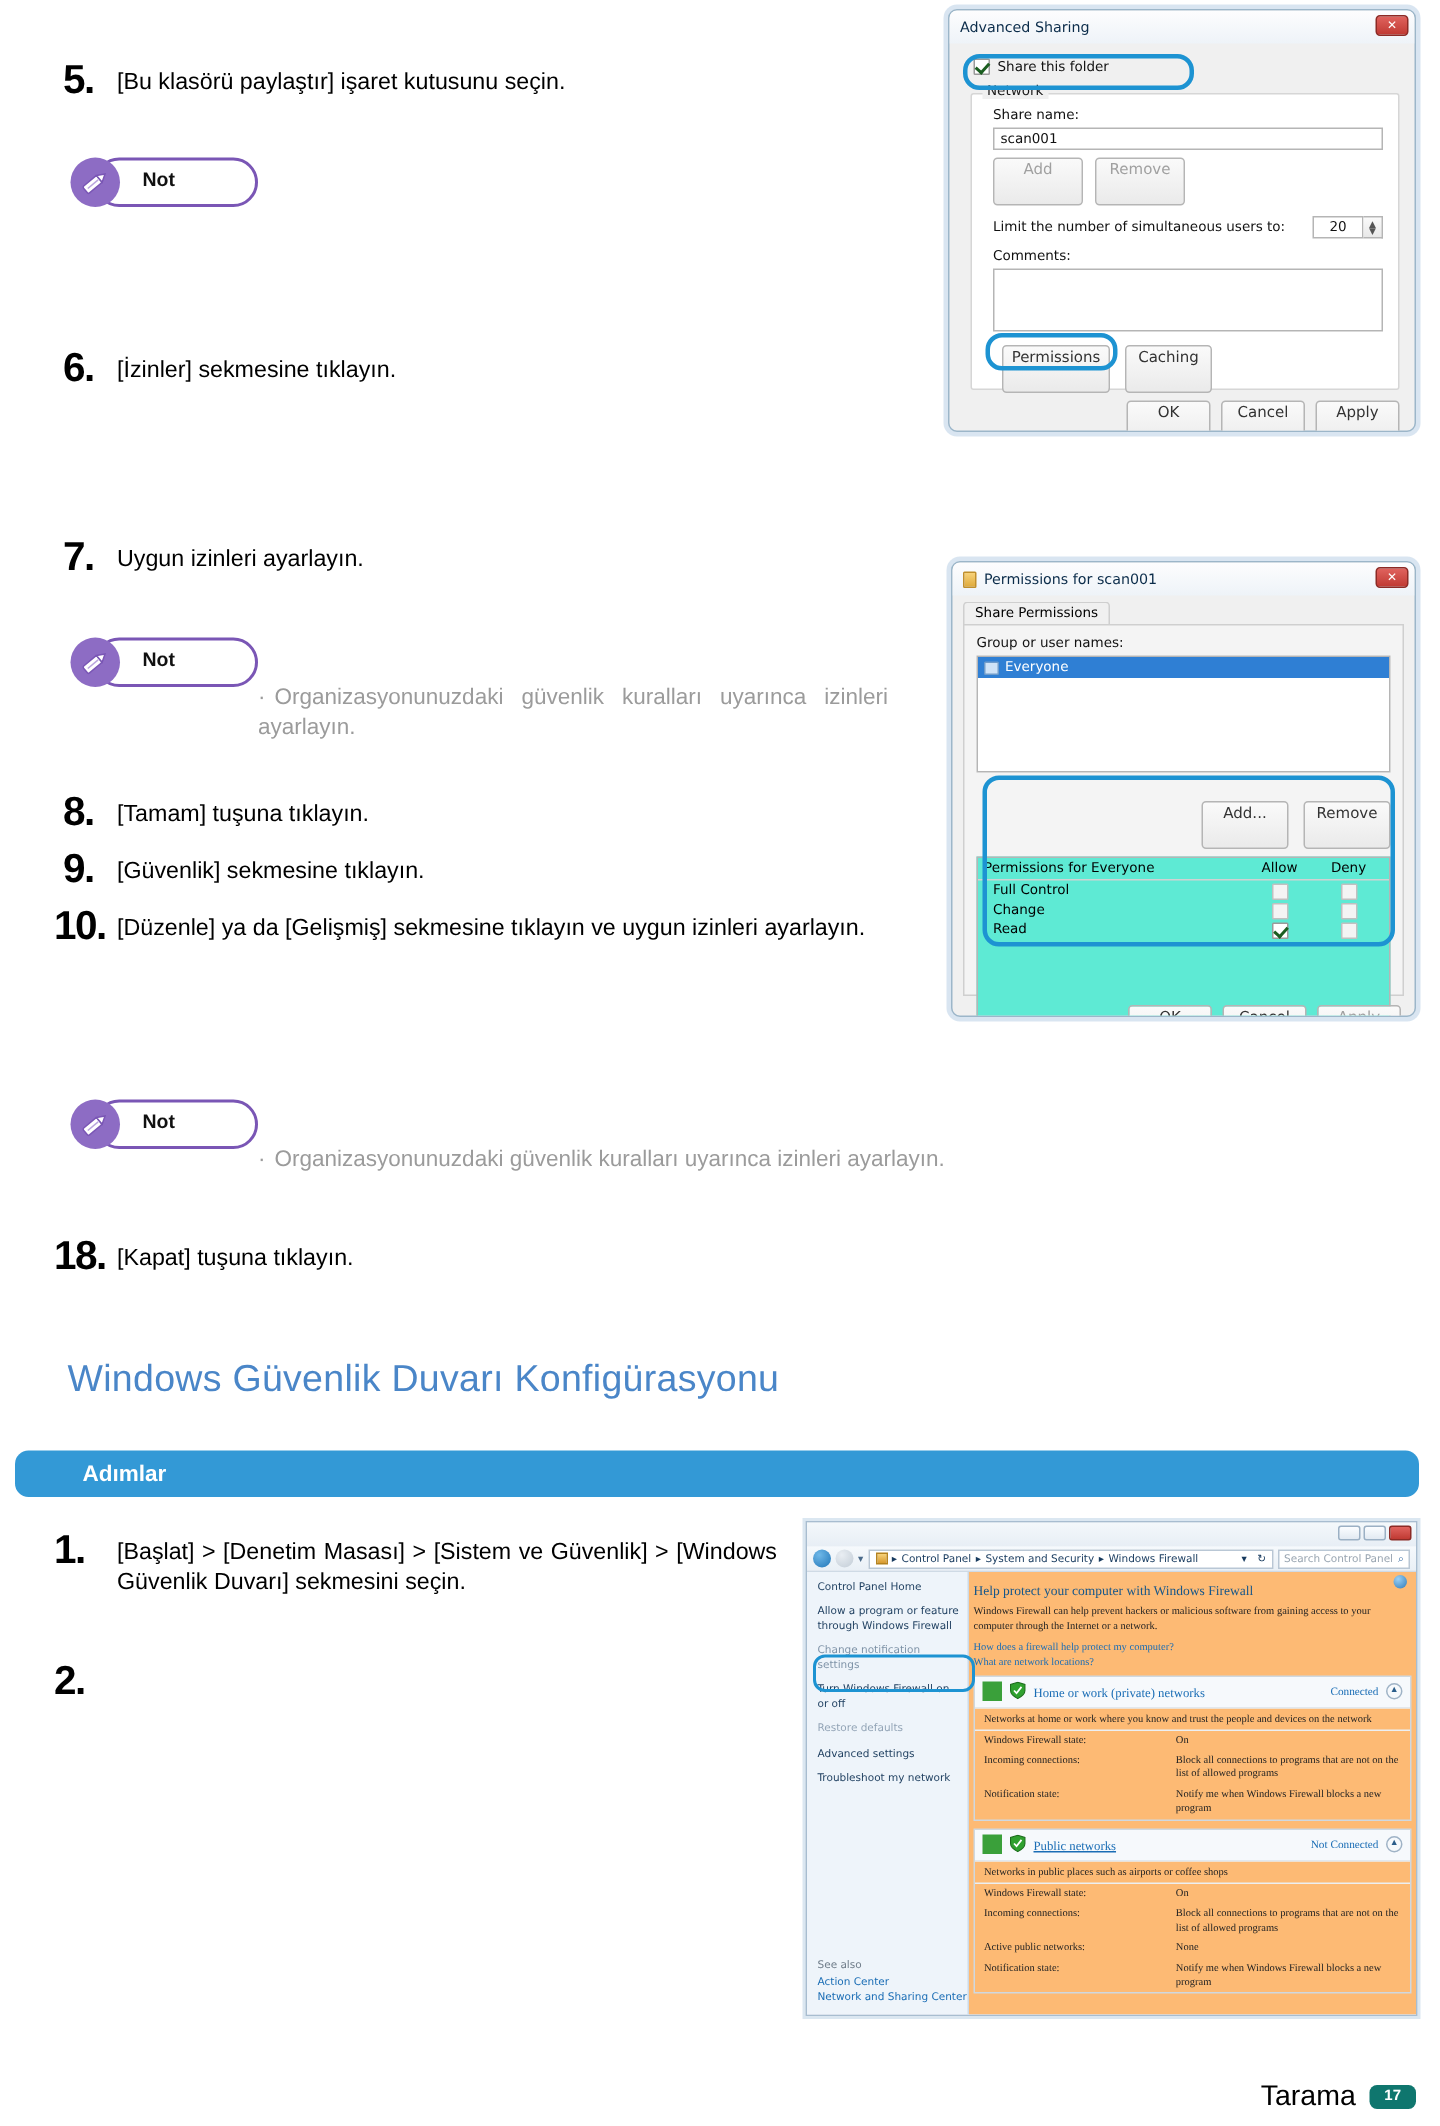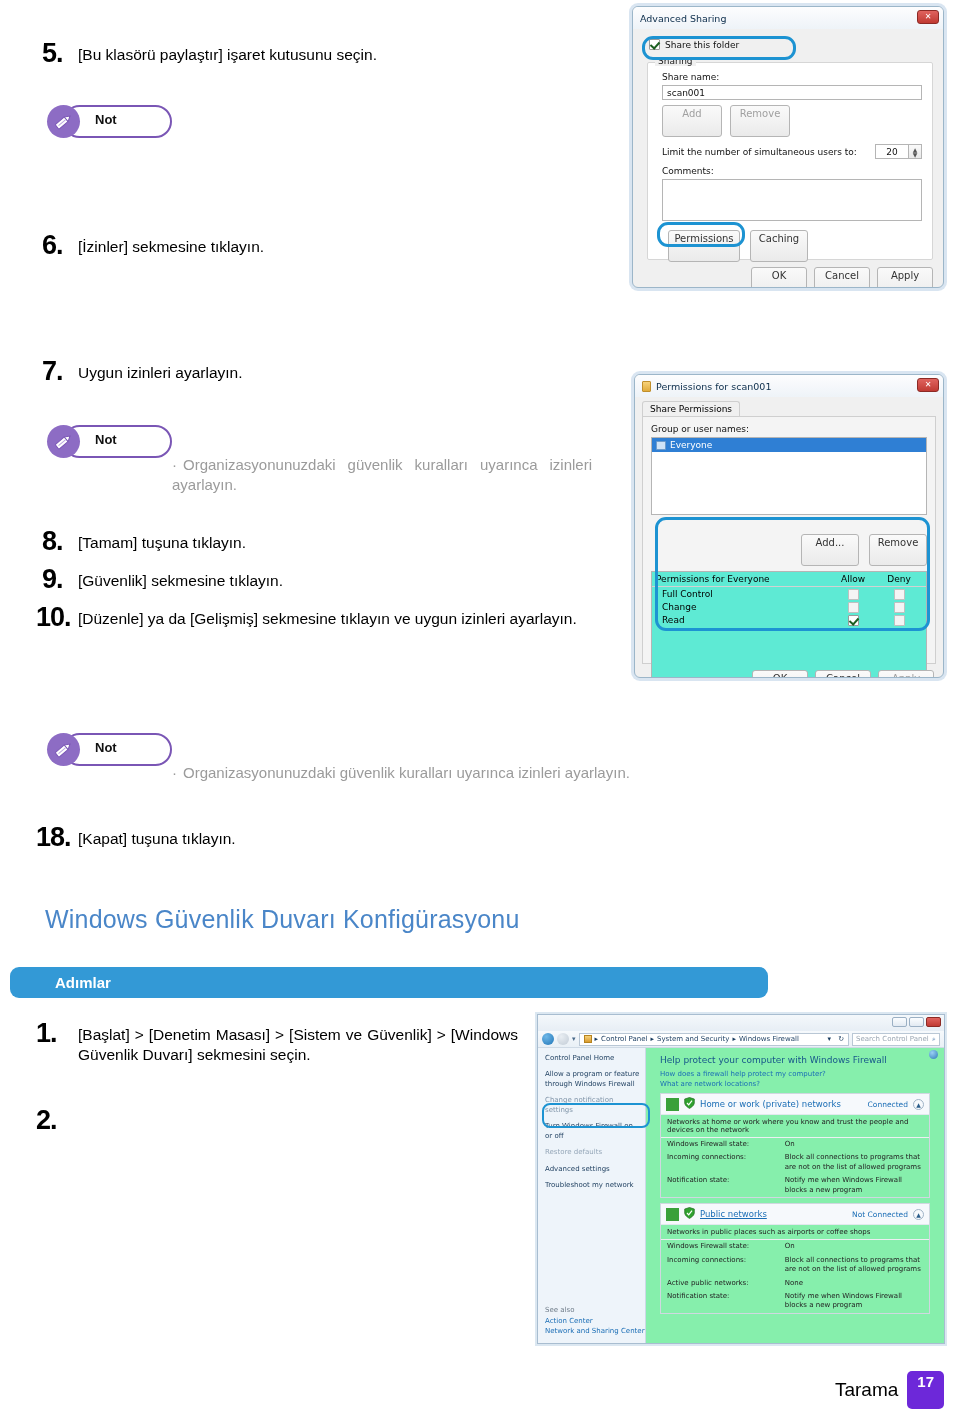--- a/index.html
+++ b/index.html
@@ -88,23 +88,23 @@
     margin:0 12px 0 10px;
   }
 
   
   .footer {
     position:absolute; right:16px; bottom:8px;
     display:flex; align-items:center; gap:9px;
   }
   .footer-label { font-size:19px; color:#000; }
   .footer-page {
-    background:#6d28d9; color:#fff; font-weight:bold;
-    font-size:15px; border-radius:5px;
-    padding:2px 10px 19px;
+    background:#0f766e; color:#fff; font-weight:bold;
+    font-size:10px; border-radius:5px;
+    padding:2px 10px 3px;
   }
 
   
   .win {
     position:absolute;
     background:#f0f0f0;
     border:1px solid #9cb6c9;
     border-radius:6px;
     box-shadow:0 0 0 3px rgba(210,225,238,.85);
     font-family:"DejaVu Sans", sans-serif;
@@ -199,21 +199,21 @@
   .fw-nav.g { background:radial-gradient(circle at 35% 30%,#e9eef3,#c2ccd6); }
   .fw-crumbs { flex:1; display:flex; align-items:center; gap:3px;
                background:#fff; border:1px solid #b9c7d5; height:13px; padding:0 4px; }
   .fw-search { width:88px; background:#fff; border:1px solid #b9c7d5;
                height:13px; display:flex; align-items:center; padding:0 3px;
                color:#9aa6b2; font-size:7px; justify-content:space-between; }
   .fw-main { display:flex; height:calc(100% - 33px); }
   .fw-side { width:108px; background:#eef4fa; border-right:1px solid #ccd9e6;
              padding:6px 5px 0 7px; font-size:7px; color:#1c3d5e; position:relative; }
   .fw-side .it { margin-bottom:7px; line-height:1.35; }
-  .fw-content { flex:1; padding:5px 14px; font-size:7px; color:#222; background:#86efac; position:relative; }
+  .fw-content { flex:1; padding:5px 3px; font-size:7px; color:#222; background:#fdba74; position:relative;font-family:Liberation Serif, serif; }
   .fw-h1 { color:#17578a; font-size:9px; margin:2px 0 5px; }
   .fw-p { line-height:1.4; margin-bottom:4px; }
   .fw-link { color:#1a6db5; margin-bottom:2px; }
   .fw-netbox { border:1px solid #cfd8e0; margin-top:5px; }
   .fw-nethdr { display:flex; align-items:center; gap:5px; padding:3px 5px;
                background:#f6f9fc; border-bottom:1px solid #e2e8ee; }
   .fw-swatch { width:13px; height:13px; background:#3aa03a; }
   .fw-netname { color:#1a6db5; font-size:8.5px; flex:1; }
   .fw-netstate { color:#1a6db5; font-size:7.5px; }
   .fw-chev { width:11px; height:11px; border:1px solid #9fb3c6; border-radius:50%;
@@ -313,21 +313,21 @@
   </div>
 </div>
 
 <div class="step" style="position:absolute;left:24px;top:824px;width:600px;">
   <div class="step-num wide">18.</div>
   <div class="step-txt">[Kapat] tuşuna tıklayın.</div>
 </div>
 
 <div class="sec-heading" style="position:absolute;left:0;top:905px;">Windows Güvenlik Duvarı Konfigürasyonu</div>
 
-<div class="steps-bar" style="position:absolute;left:0;top:967px;width:758px;">Adımlar</div>
+<div class="steps-bar" style="position:absolute;left:0;top:967px;width:936px;">Adımlar</div>
 
 <div class="step" style="position:absolute;left:24px;top:1020px;width:510px;">
   <div class="step-num wide">1.</div>
   <div class="step-txt" style="width:440px;">[Başlat] &gt; [Denetim Masası] &gt; [Sistem ve Güvenlik] &gt; [Windows Güvenlik Duvarı] sekmesini seçin.</div>
 </div>
 
 <div class="step" style="position:absolute;left:24px;top:1107px;width:510px;">
   <div class="step-num wide">2.</div>
 </div>
 
@@ -342,21 +342,21 @@
     <span class="win-close">✕</span>
   </div>
   <div class="win-body">
 
     <div style="display:flex;align-items:center;gap:5px;padding:4px 0 0 8px;">
       <span class="cb on"></span>
       <span class="lbl">Share this folder</span>
     </div>
 
     <div class="grp" style="margin:12px 2px 0 6px;height:198px;">
-      <span class="grp-title">Sharing</span>
+      <span class="grp-title">Network</span>
 
       <div style="padding:9px 10px 0 14px;">
         <div class="lbl">Share name:</div>
         <div class="txtbox" style="margin-top:3px;width:100%;">scan001</div>
 
         <div style="margin-top:5px;display:flex;gap:8px;">
           <span class="btn dis" style="width:60px;">Add</span>
           <span class="btn dis" style="width:60px;">Remove</span>
         </div>
 
@@ -496,20 +496,21 @@
         <div class="t">See also</div>
         <div class="l">Action Center</div>
         <div class="l">Network and Sharing Center</div>
       </div>
     </div>
 
     <div class="fw-content">
       <div style="position:absolute;right:6px;top:2px;width:9px;height:9px;border-radius:50%;background:radial-gradient(circle at 35% 30%,#9ad0f5,#2e7ab8);"></div>
 
       <div class="fw-h1">Help protect your computer with Windows Firewall</div>
+      <div class="fw-p">Windows Firewall can help prevent hackers or malicious software from gaining access to your computer through the Internet or a network.</div>
       <div class="fw-link">How does a firewall help protect my computer?</div>
       <div class="fw-link">What are network locations?</div>
 
       <div class="fw-netbox">
         <div class="fw-nethdr">
           <span class="fw-swatch"></span>
           <span>
             <svg width="11" height="12" viewBox="0 0 11 12">
                 <path d="M5.5 0.5 L10.3 2 V6 C10.3 9 5.5 11.4 5.5 11.4 C5.5 11.4 0.7 9 0.7 6 V2 Z" fill="#2fa12f" stroke="#1d6d1d" stroke-width=".7"></path>
                 <path d="M3 6 L4.7 7.8 L8 3.6" fill="none" stroke="#fff" stroke-width="1.2"></path>

